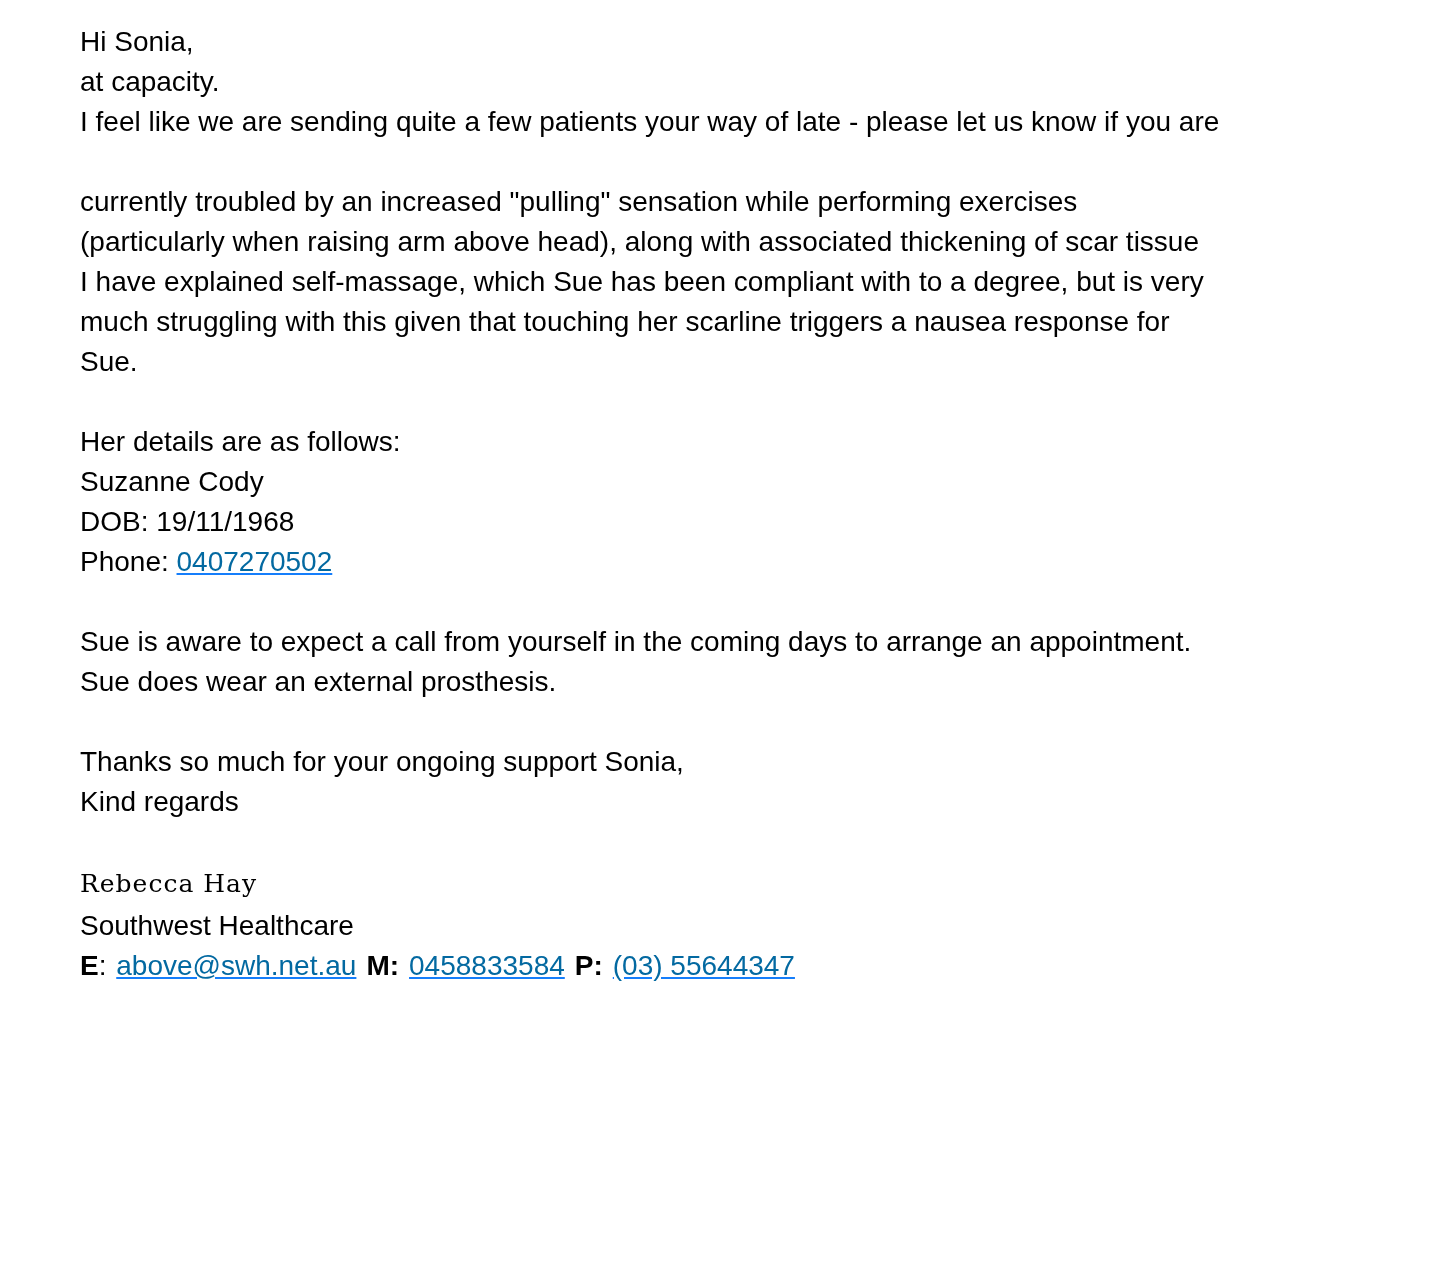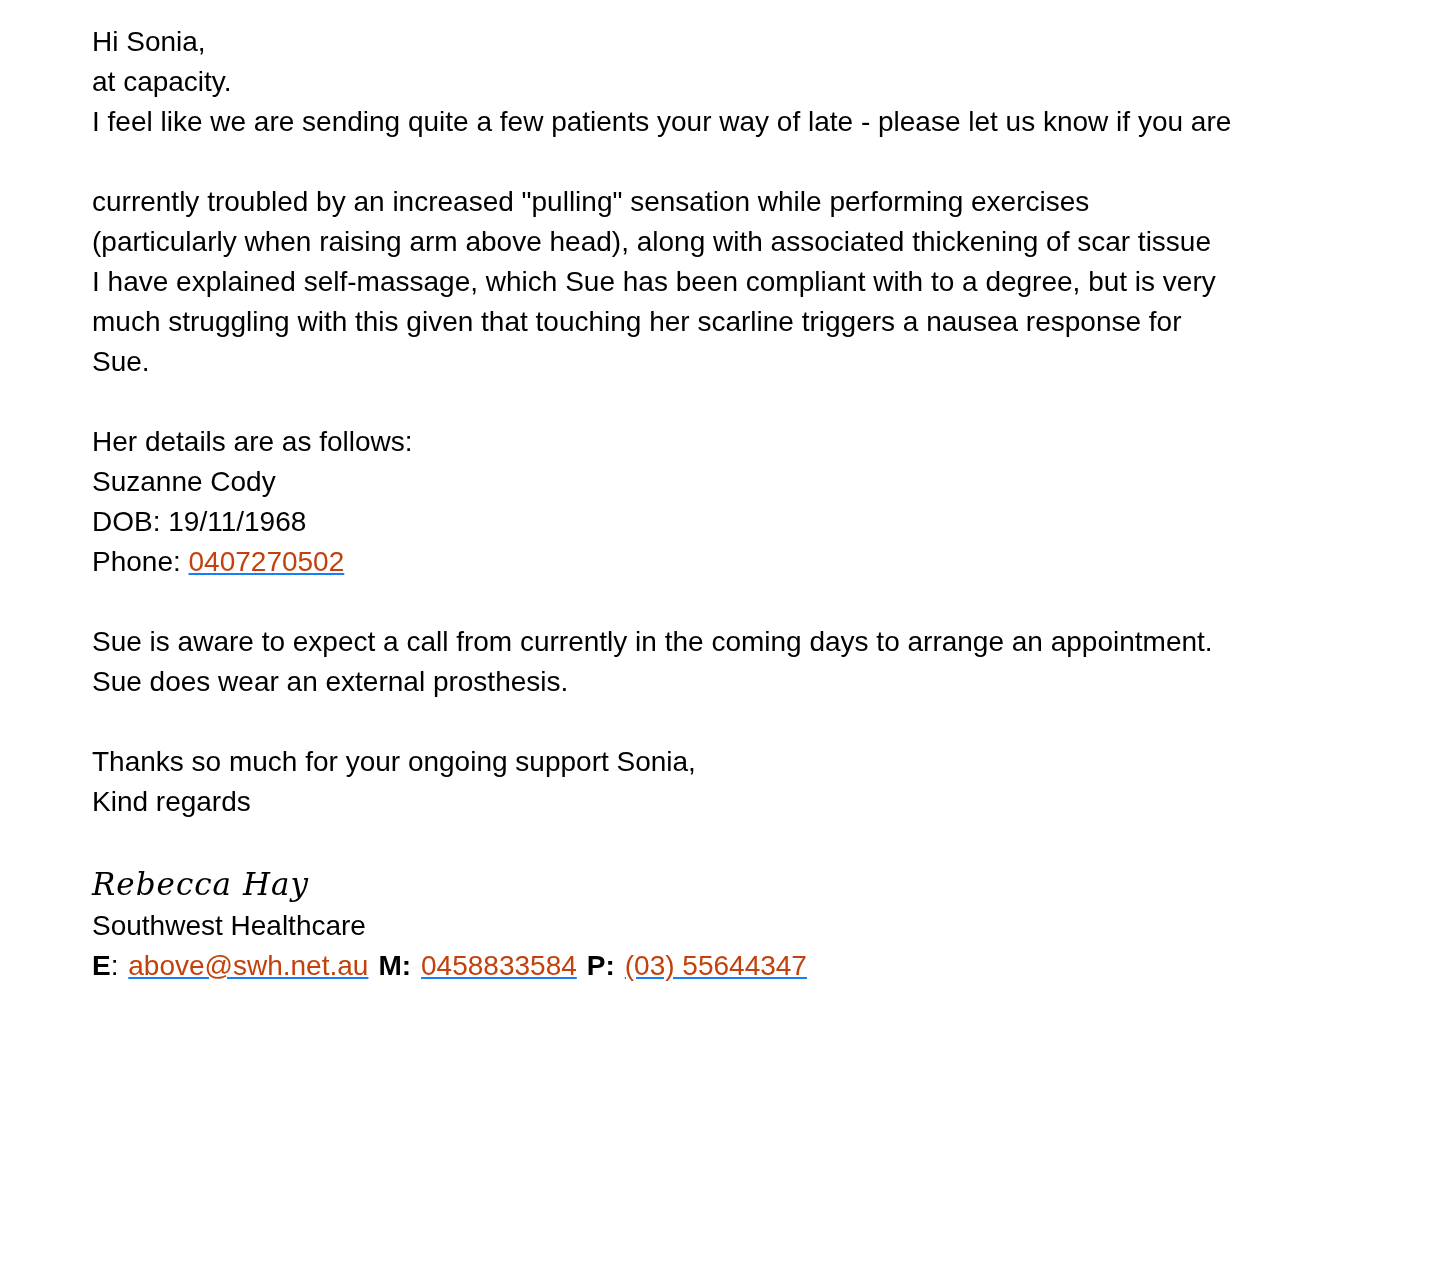--- a/index.html
+++ b/index.html
@@ -13,43 +13,41 @@
     height: 1263px;
     background: #ffffff;
     overflow: hidden;
     font-family: "Liberation Sans", "DejaVu Sans", sans-serif;
     font-size: 28px;
     line-height: 40px;
     color: #000000;
   }
   .email-body {
     padding: 22px 60px 0 80px;
-    margin-left: 12px;
   }
   .line {
     white-space: nowrap;
   }
   .gap {
     height: 40px;
   }
   a.link {
-    color: #c2410c;
+    color: #0369a1;
     text-decoration: underline;
     text-decoration-color: #157efb;
     cursor: pointer;
   }
   .underline-gray {
     text-decoration: underline;
     text-decoration-color: #9e9e9e;
     text-underline-offset: 5px;
   }
   .sig-name {
     font-family: "DejaVu Serif", "Liberation Serif", serif;
-    font-style: italic;
-    font-size: 31px;
+    font-size: 25px;
     line-height: 44px;
     letter-spacing: 1px;
   }
   .bold { font-weight: bold; }
   .contact-line .sep { margin-right: 2px; }
   .contact-line .lbl { margin-left: 10px; margin-right: 10px; }
   .contact-line .lbl-first { margin-right: 0; }
 </style>
 </head>
 <body>
@@ -73,21 +71,21 @@
 
     <div class="line">Her details are as follows:</div>
     <div class="line">Suzanne Cody</div>
     <div class="line">DOB: 19/11/1968</div>
     <div class="line">
       <span>Phone: </span><a class="link">0407270502</a>
     </div>
 
     <div class="gap"></div>
 
-    <div class="line">Sue is aware to expect a call from currently in the coming days to arrange an appointment.</div>
+    <div class="line">Sue is aware to expect a call from yourself in the coming days to arrange an appointment.</div>
     <div class="line">Sue does wear an external prosthesis.</div>
 
     <div class="gap"></div>
 
     <div class="line">Thanks so much for your ongoing support Sonia,</div>
     <div class="line">Kind regards</div>
 
     <div class="gap"></div>
 
     <div class="line sig-name">Rebecca Hay</div>

